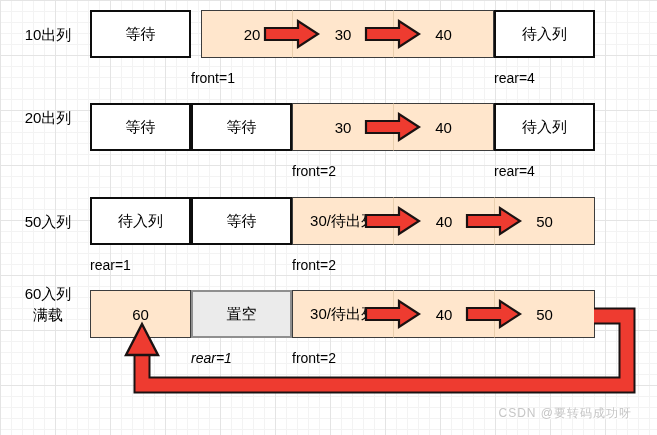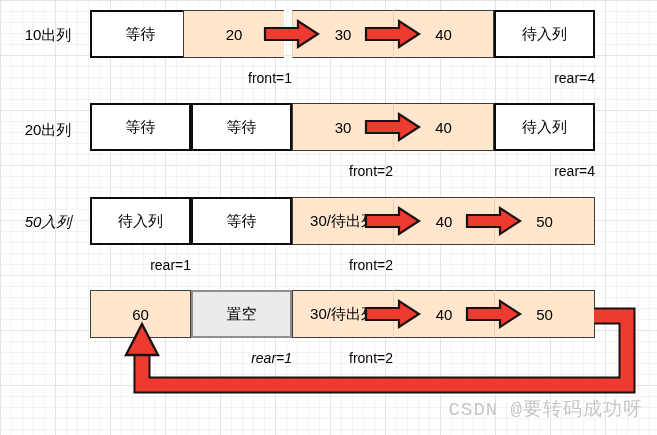--- a/index.html
+++ b/index.html
@@ -20,63 +20,63 @@
   }
   .cell{
     position:absolute;box-sizing:border-box;width:101px;height:48px;
     display:flex;align-items:center;justify-content:center;
     font-size:15px;color:#000;z-index:1;white-space:nowrap;
   }
   .cell.white{background:#ffffff;border:2px solid #0d0d0d;}
   .cell.gray{background:#ebebeb;border:2px solid #8f8f8f;}
   .cell.tan{background:#ffe6cc;}
   .ptr{
-    position:absolute;width:101px;text-align:right;
+    position:absolute;width:101px;text-align:left;
     font-size:14px;color:#000;z-index:2;
   }
   .flow-arrow{position:absolute;z-index:5;}
   #wrap-arrow-svg{position:absolute;left:0;top:0;z-index:4;pointer-events:none;}
   .watermark{
-    position:absolute;right:14px;bottom:13px;
-    font-size:19px;color:#c6c6c6;text-shadow:1px 1px 0 #ffffff;
-    letter-spacing:1px;z-index:6;font-family:Liberation Mono, monospace;
+    position:absolute;right:25px;bottom:13px;
+    font-size:12px;color:#c6c6c6;text-shadow:1px 1px 0 #ffffff;
+    letter-spacing:1px;z-index:6;
   }
 </style>
 </head>
 <body>
 
 <div id="canvas">
   <div id="rows-root">
       <div class="step-label" style="top: 23.5px;">
         <div>10出列</div>
       </div>
       <div class="cell white" style="left: 90px; top: 10px;">
         <span>等待</span>
       </div>
-      <div class="cell tan" style="left: 183px; top: 10px; border-top: 1px solid rgb(61, 61, 61); border-bottom: 1px solid rgb(61, 61, 61); border-left: 1px solid rgb(61, 61, 61); border-right: none; align-items: center;">
+      <div class="cell tan" style="left: 201px; top: 10px; border-top: 1px solid rgb(61, 61, 61); border-bottom: 1px solid rgb(61, 61, 61); border-left: 1px solid rgb(61, 61, 61); border-right: none; align-items: center;">
         <span>20</span>
       </div>
       <div class="cell tan" style="left: 292px; top: 10px; border-top: 1px solid rgb(61, 61, 61); border-bottom: 1px solid rgb(61, 61, 61); border-left: 1px solid rgb(233, 207, 174); border-right: none;">
         <span>30</span>
       </div>
       <div class="cell tan" style="left: 393px; top: 10px; border-width: 1px; border-style: solid; border-color: rgb(61, 61, 61) rgb(61, 61, 61) rgb(61, 61, 61) rgb(233, 207, 174);">
         <span>40</span>
       </div>
       <div class="cell white" style="left: 494px; top: 10px;">
         <span>待入列</span>
       </div>
       <div class="flow-arrow" style="left: 263px; top: 18px;"><svg width="58" height="32" viewBox="0 0 58 32">
           <polygon points="2,10 35,10 35,3 55,16 35,29 35,22 2,22" fill="#ee3b30" stroke="#1a1212" stroke-width="2.2"></polygon>
         </svg></div>
       <div class="flow-arrow" style="left: 364px; top: 18px;"><svg width="58" height="32" viewBox="0 0 58 32">
           <polygon points="2,10 35,10 35,3 55,16 35,29 35,22 2,22" fill="#ee3b30" stroke="#1a1212" stroke-width="2.2"></polygon>
         </svg></div>
       <div class="ptr" style="left: 191px; top: 70px;">front=1</div>
       <div class="ptr" style="left: 494px; top: 70px;">rear=4</div>
-      <div class="step-label" style="top: 119px;">
+      <div class="step-label" style="top: 107px;">
         <div>20出列</div>
       </div>
       <div class="cell white" style="left: 90px; top: 103px;">
         <span>等待</span>
       </div>
       <div class="cell white" style="left: 191px; top: 103px;">
         <span>等待</span>
       </div>
       <div class="cell tan" style="left: 292px; top: 103px; border-top: 1px solid rgb(61, 61, 61); border-bottom: 1px solid rgb(61, 61, 61); border-left: 1px solid rgb(61, 61, 61); border-right: none;">
         <span>30</span>
@@ -85,21 +85,21 @@
         <span>40</span>
       </div>
       <div class="cell white" style="left: 494px; top: 103px;">
         <span>待入列</span>
       </div>
       <div class="flow-arrow" style="left: 364px; top: 111px;"><svg width="58" height="32" viewBox="0 0 58 32">
           <polygon points="2,10 35,10 35,3 55,16 35,29 35,22 2,22" fill="#ee3b30" stroke="#1a1212" stroke-width="2.2"></polygon>
         </svg></div>
       <div class="ptr" style="left: 292px; top: 163px;">front=2</div>
       <div class="ptr" style="left: 494px; top: 163px;">rear=4</div>
-      <div class="step-label" style="top: 210.5px; font-style: italic;">
+      <div class="step-label" style="top: 210.5px;">
         <div>50入列</div>
       </div>
       <div class="cell white" style="left: 90px; top: 197px;">
         <span>待入列</span>
       </div>
       <div class="cell white" style="left: 191px; top: 197px;">
         <span>等待</span>
       </div>
       <div class="cell tan" style="left: 292px; top: 197px; border-top: 1px solid rgb(61, 61, 61); border-bottom: 1px solid rgb(61, 61, 61); border-left: 1px solid rgb(61, 61, 61); border-right: none;">
         <span>30/待出列</span>
@@ -112,20 +112,22 @@
       </div>
       <div class="flow-arrow" style="left: 364px; top: 205px;"><svg width="58" height="32" viewBox="0 0 58 32">
           <polygon points="2,10 35,10 35,3 55,16 35,29 35,22 2,22" fill="#ee3b30" stroke="#1a1212" stroke-width="2.2"></polygon>
         </svg></div>
       <div class="flow-arrow" style="left: 465px; top: 205px;"><svg width="58" height="32" viewBox="0 0 58 32">
           <polygon points="2,10 35,10 35,3 55,16 35,29 35,22 2,22" fill="#ee3b30" stroke="#1a1212" stroke-width="2.2"></polygon>
         </svg></div>
       <div class="ptr" style="left: 90px; top: 257px;">rear=1</div>
       <div class="ptr" style="left: 292px; top: 257px;">front=2</div>
       <div class="step-label" style="top: 283px;">
+        <div>60入列</div>
+        <div>满载</div>
       </div>
       <div class="cell tan" style="left: 90px; top: 290px; border-width: 1px; border-style: solid; border-color: rgb(61, 61, 61);">
         <span>60</span>
       </div>
       <div class="cell gray" style="left: 191px; top: 290px;">
         <span>置空</span>
       </div>
       <div class="cell tan" style="left: 292px; top: 290px; border-top: 1px solid rgb(61, 61, 61); border-bottom: 1px solid rgb(61, 61, 61); border-left: 1px solid rgb(61, 61, 61); border-right: none;">
         <span>30/待出列</span>
       </div>

